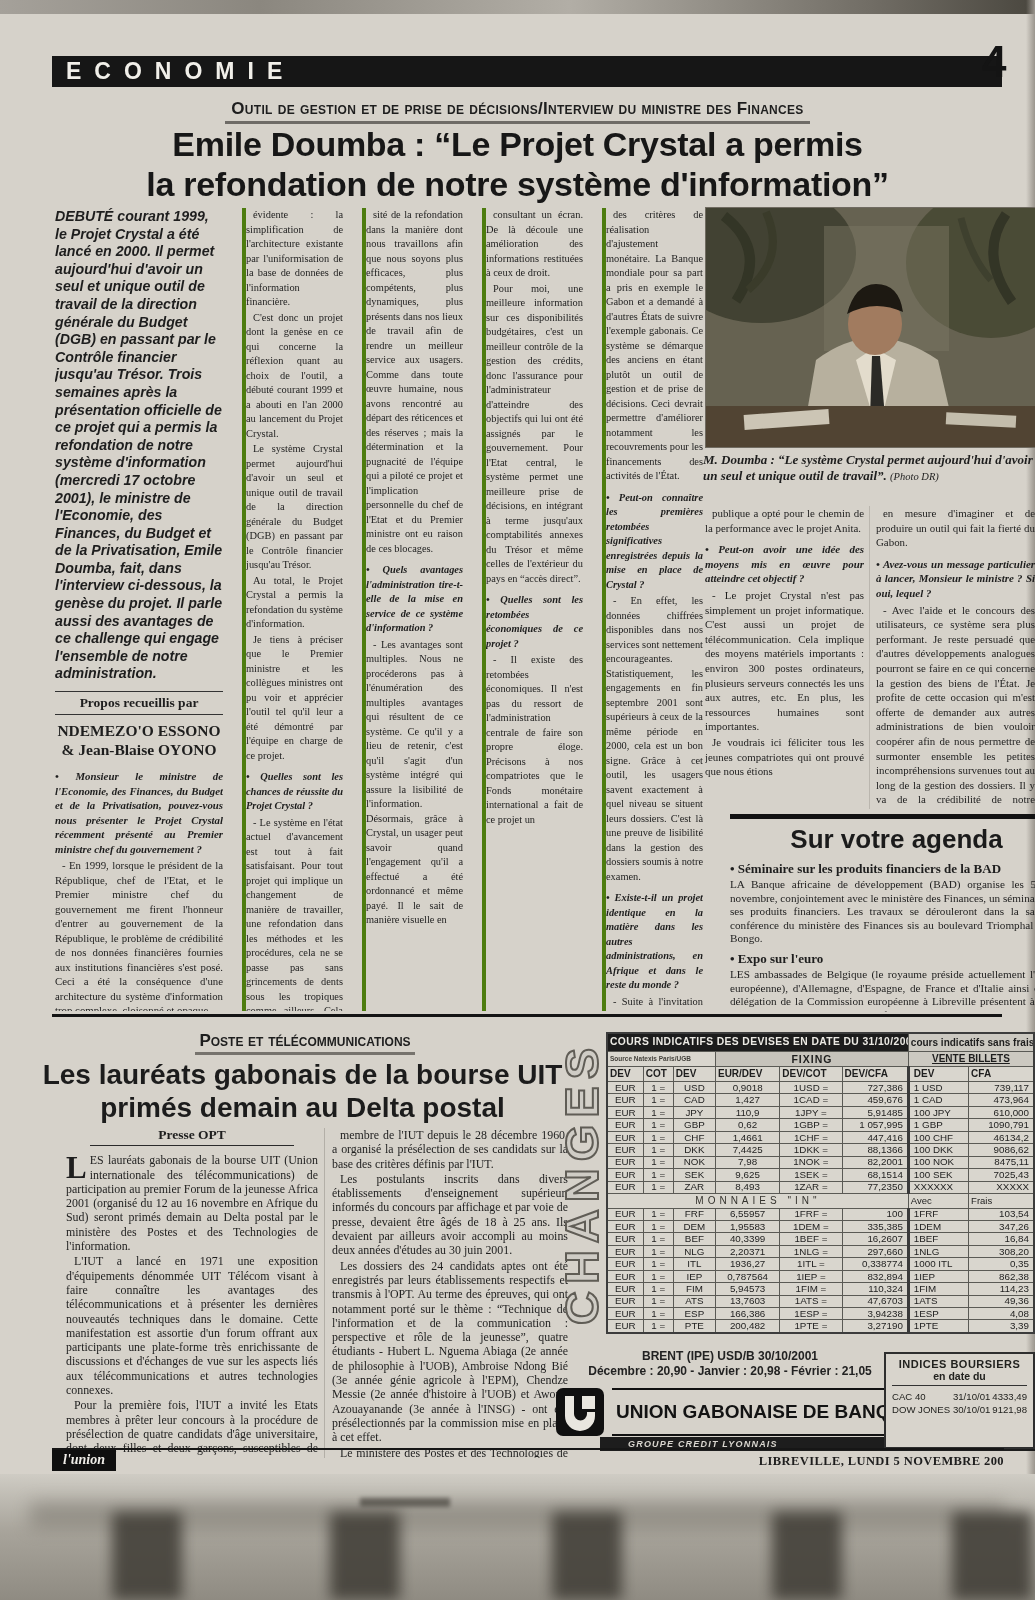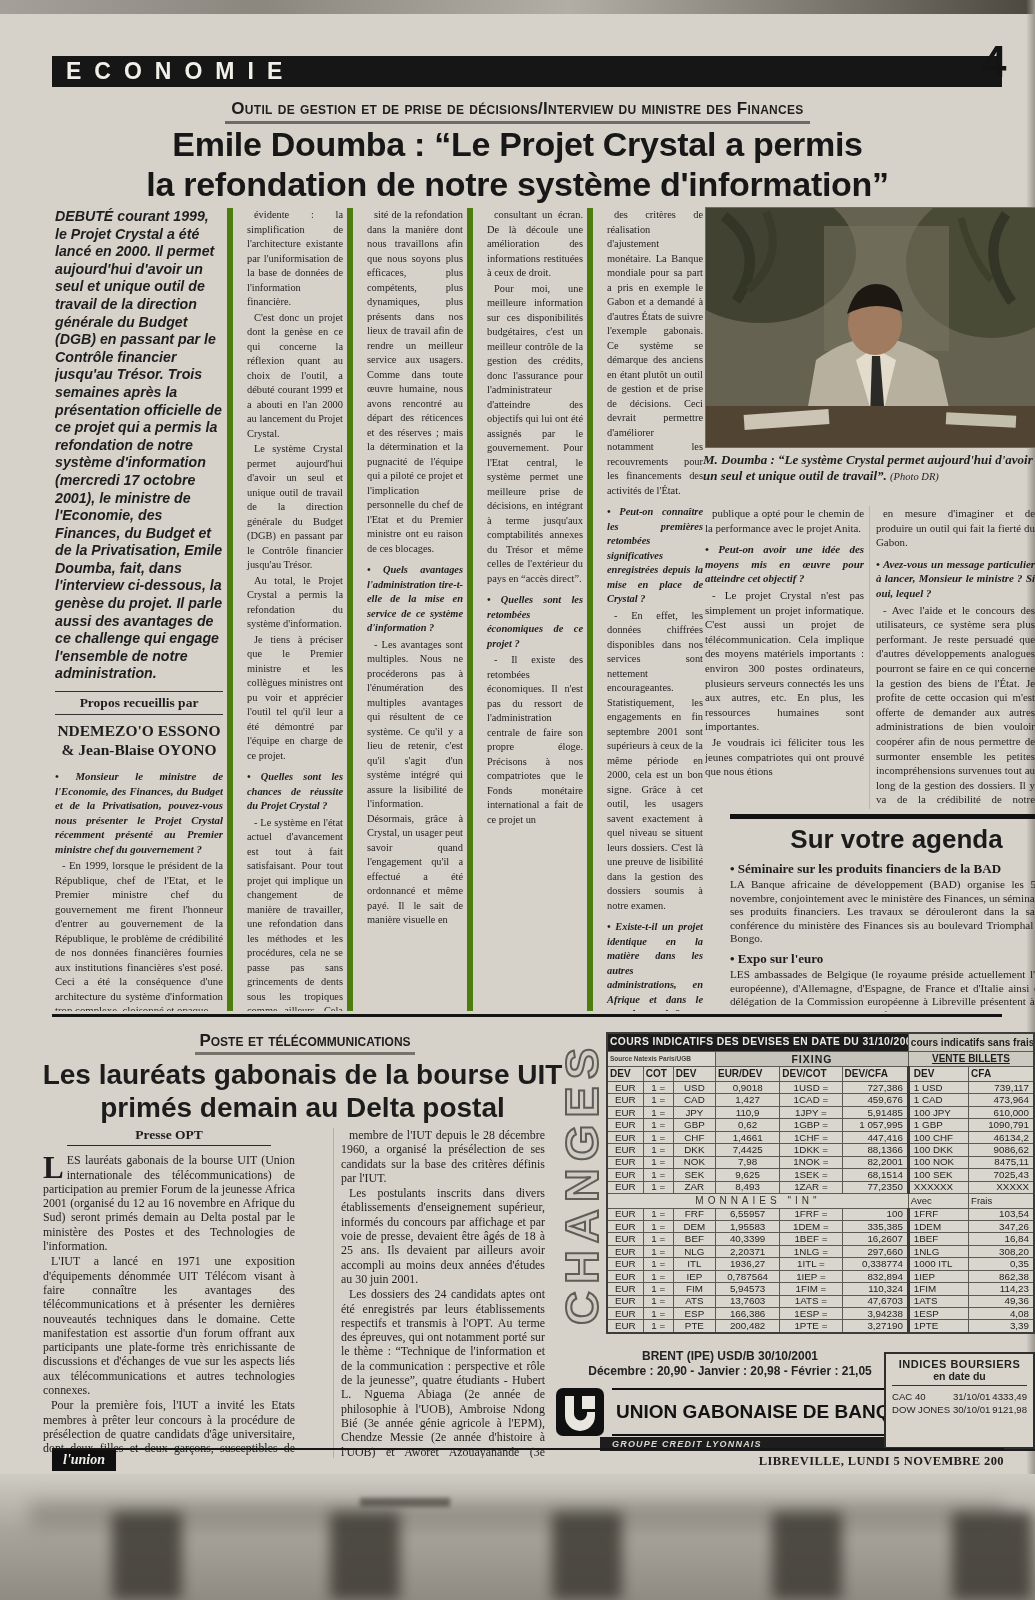--- a/index.html
+++ b/index.html
@@ -25,21 +25,21 @@
   .kicker span{font:bold 17px "Liberation Sans",sans-serif;font-variant:small-caps;letter-spacing:.3px;
     border-bottom:3px solid #6e6b66;padding:0 6px 3px;}
   .headline{top:124px;left:60px;width:915px;text-align:center;color:#171717;
     font:800 34px/40px "Liberation Sans",sans-serif;letter-spacing:-.3px;}
 
   
   .cols{top:208px;left:55px;width:648px;height:803px;display:flex;}
   .col{overflow:hidden;font-size:10.4px;line-height:14.5px;text-align:justify;}
   .col.c1{width:168px;flex:none;font-size:10.8px;}
   .col{flex:1;}
-  .col + .col{border-left:6px solid #4d7c0f;margin-left:4px;padding-left:14px;}
+  .col + .col{border-left:4px solid #4d7c0f;margin-left:19px;padding-left:0;}
   .col p{margin:0 0 1px;}
   .p-lead{font:bold italic 14.2px/17.6px "Liberation Sans",sans-serif;text-align:left;margin-bottom:8px !important;}
   .p-byline-label{font:bold 13.5px/16px "Liberation Serif",serif;text-align:center;
     border-top:1px solid #333;border-bottom:1px solid #333;padding:3px 0;margin:8px 0 6px !important;}
   .p-byline{font:bold 15.5px/19px "Liberation Serif",serif;text-align:center;white-space:pre-line;margin-bottom:10px !important;}
   .p-q{font-weight:bold;font-style:italic;margin:7px 0 2px !important;}
   .p-a{text-indent:7px;}
 
   
   .photo{left:705px;top:207px;width:330px;height:239px;border:1px solid #6d6a62;background:#63604e;
@@ -59,21 +59,21 @@
   .agenda-h{font:bold 13px/15px "Liberation Serif",serif;margin:5px 0 2px;}
   .agenda-p{font-size:11.2px;line-height:13.6px;text-align:justify;margin:0;}
 
   
   .mid-rule{top:1014px;left:52px;width:950px;height:3px;background:#141414;}
   .poste-kicker{top:1031px;left:55px;width:500px;text-align:center;}
   .poste-kicker span{font:bold 17px "Liberation Sans",sans-serif;font-variant:small-caps;
     border-bottom:3px solid #76736d;padding:0 4px 2px;}
   .poste-headline{top:1058px;left:35px;width:535px;text-align:center;
     font:800 28px/33px "Liberation Sans",sans-serif;color:#1c1c1c;}
-  .pcols{top:1128px;left:43px;width:502px;height:330px;display:flex;gap:32px;}
+  .pcols{top:1128px;left:66px;width:502px;height:330px;display:flex;}
   .pcol{overflow:hidden;font-size:11.9px;line-height:14.3px;text-align:justify;}
   .pcol.pc1{width:252px;flex:none;}
   .pcol.pc2{flex:1;border-left:1px solid #b3afa7;margin-left:6px;padding-left:7px;}
   .pcol p{margin:0 0 1px;text-indent:8px;}
   .p-presse{text-align:center !important;text-indent:0 !important;font-weight:bold;font-size:13.5px;
     border-bottom:1px solid #2a2a2a;padding-bottom:3px;margin:0 24px 7px !important;}
   .p-drop{text-indent:0 !important;}
   .p-drop::first-letter{float:left;font-size:31px;line-height:26px;font-weight:bold;padding:2px 3px 0 0;}
 
   
@@ -98,21 +98,21 @@
   .chg .band{letter-spacing:4px;font-size:10px;color:#35332e;height:13px;}
   .chg .band-side{font-size:9.5px;text-align:left;height:13px;}
 
   
   .brent{top:1349px;left:575px;width:310px;text-align:center;font:600 12px/15px "Liberation Sans",sans-serif;color:#222;}
   .ugb{top:1388px;left:556px;width:322px;display:flex;align-items:center;}
   .ugb-logo{width:48px;height:48px;flex:none;}
   .ugb-text{margin-left:8px;border-top:2px solid #111;border-bottom:2px solid #111;
     font:800 19px/44px "Liberation Sans",sans-serif;color:#131313;white-space:nowrap;padding:0 4px;}
   .ugb-bar{top:1437px;left:600px;width:435px;height:14px;background:#1d1d1d;color:#d9d6cf;
-    font:italic bold 9px/14px "Liberation Sans",sans-serif;padding-left:12px;letter-spacing:1.2px;box-sizing:border-box;}
+    font:italic bold 9px/14px "Liberation Sans",sans-serif;padding-left:28px;letter-spacing:1.2px;box-sizing:border-box;}
   .indices{top:1352px;left:884px;width:151px;height:97px;border:2px solid #2e2e2e;background:#d8d4cc;
     padding:4px 6px;box-sizing:border-box;font-family:"Liberation Sans",sans-serif;color:#22221f;}
   .ind-title{font-size:11px;font-weight:600;text-align:center;letter-spacing:.5px;}
   .ind-sub{font-size:10.5px;font-weight:600;text-align:center;border-bottom:1px solid #333;
     padding-bottom:3px;margin-bottom:4px;}
   .ind-rows{width:100%;border-collapse:collapse;font-size:9.6px;}
   .ind-rows td{padding:1px 0;}
   .ind-rows td:nth-child(2){text-align:center;}
   .ind-rows td:nth-child(3){text-align:right;}
 

